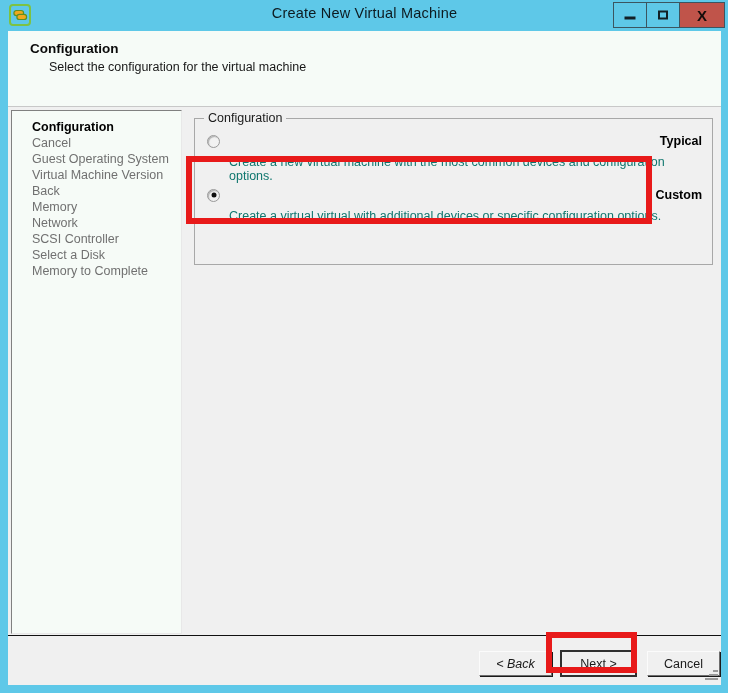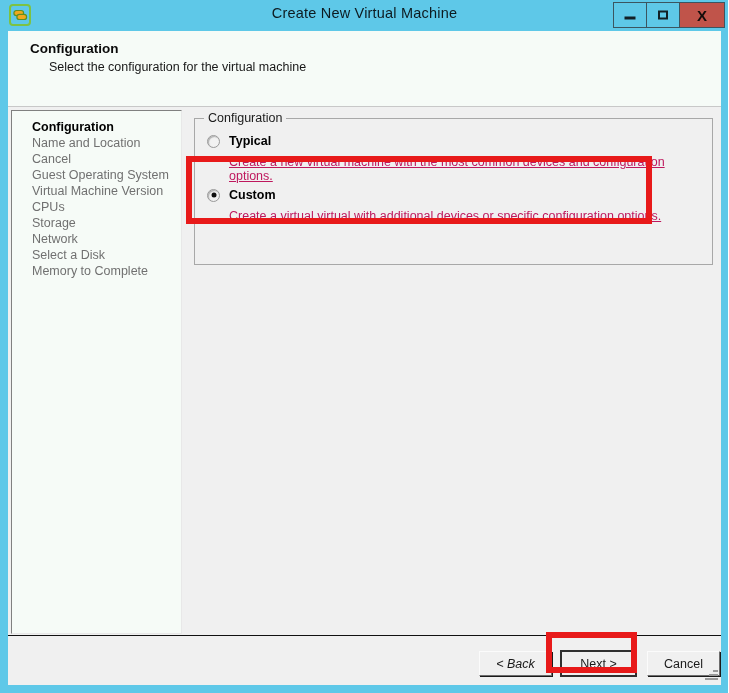--- a/index.html
+++ b/index.html
@@ -179,20 +179,21 @@
     left: 12px;
     width: 495px;
   }
   .option-row.typical { top: 14px; }
   .option-row.custom  { top: 68px; }
 
   .opt-head {
     display: flex;
     align-items: center;
     height: 16px;
+    justify-content: space-between;
   }
   .radio {
     width: 13px;
     height: 13px;
     border-radius: 50%;
     border: 1px solid #9a9a9a;
     background: #f2f2f2;
     box-shadow: inset 1px 1px 1px rgba(120,120,120,0.55);
     box-sizing: border-box;
     position: relative;
@@ -212,22 +213,21 @@
     margin-left: 9px;
     font-size: 12.5px;
     font-weight: bold;
     color: #000000;
     cursor: pointer;
   }
   .opt-desc {
     margin-top: 6px;
     margin-left: 22px;
     font-size: 12.5px;
-    color: #be185d;
-    text-decoration: underline;
+    color: #0f766e;
   }
 
   
   .annot {
     position: absolute;
     border: 6px solid #e81a1a;
     box-sizing: border-box;
     pointer-events: none;
   }
   #annot-custom {
@@ -331,27 +331,27 @@
   <div class="client">
 
     <div class="header">
       <div class="header-title">Configuration</div>
       <div class="header-sub">Select the configuration for the virtual machine</div>
     </div>
 
     <div class="sidebar">
       <div class="sidebar-inner" id="sidebar-inner">
           <div class="side-item active">Configuration</div>
-          <div class="side-item">Name and Location</div>
           <div class="side-item">Cancel</div>
           <div class="side-item">Guest Operating System</div>
           <div class="side-item">Virtual Machine Version</div>
-          <div class="side-item">CPUs</div>
-          <div class="side-item">Storage</div>
+          <div class="side-item">Back</div>
+          <div class="side-item">Memory</div>
           <div class="side-item">Network</div>
+          <div class="side-item">SCSI Controller</div>
           <div class="side-item">Select a Disk</div>
           <div class="side-item">Memory to Complete</div>
         </div>
     </div>
 
     <div class="groupbox">
       <div class="groupbox-legend">Configuration</div>
 
       <div class="option-row typical">
         <div class="opt-head">

